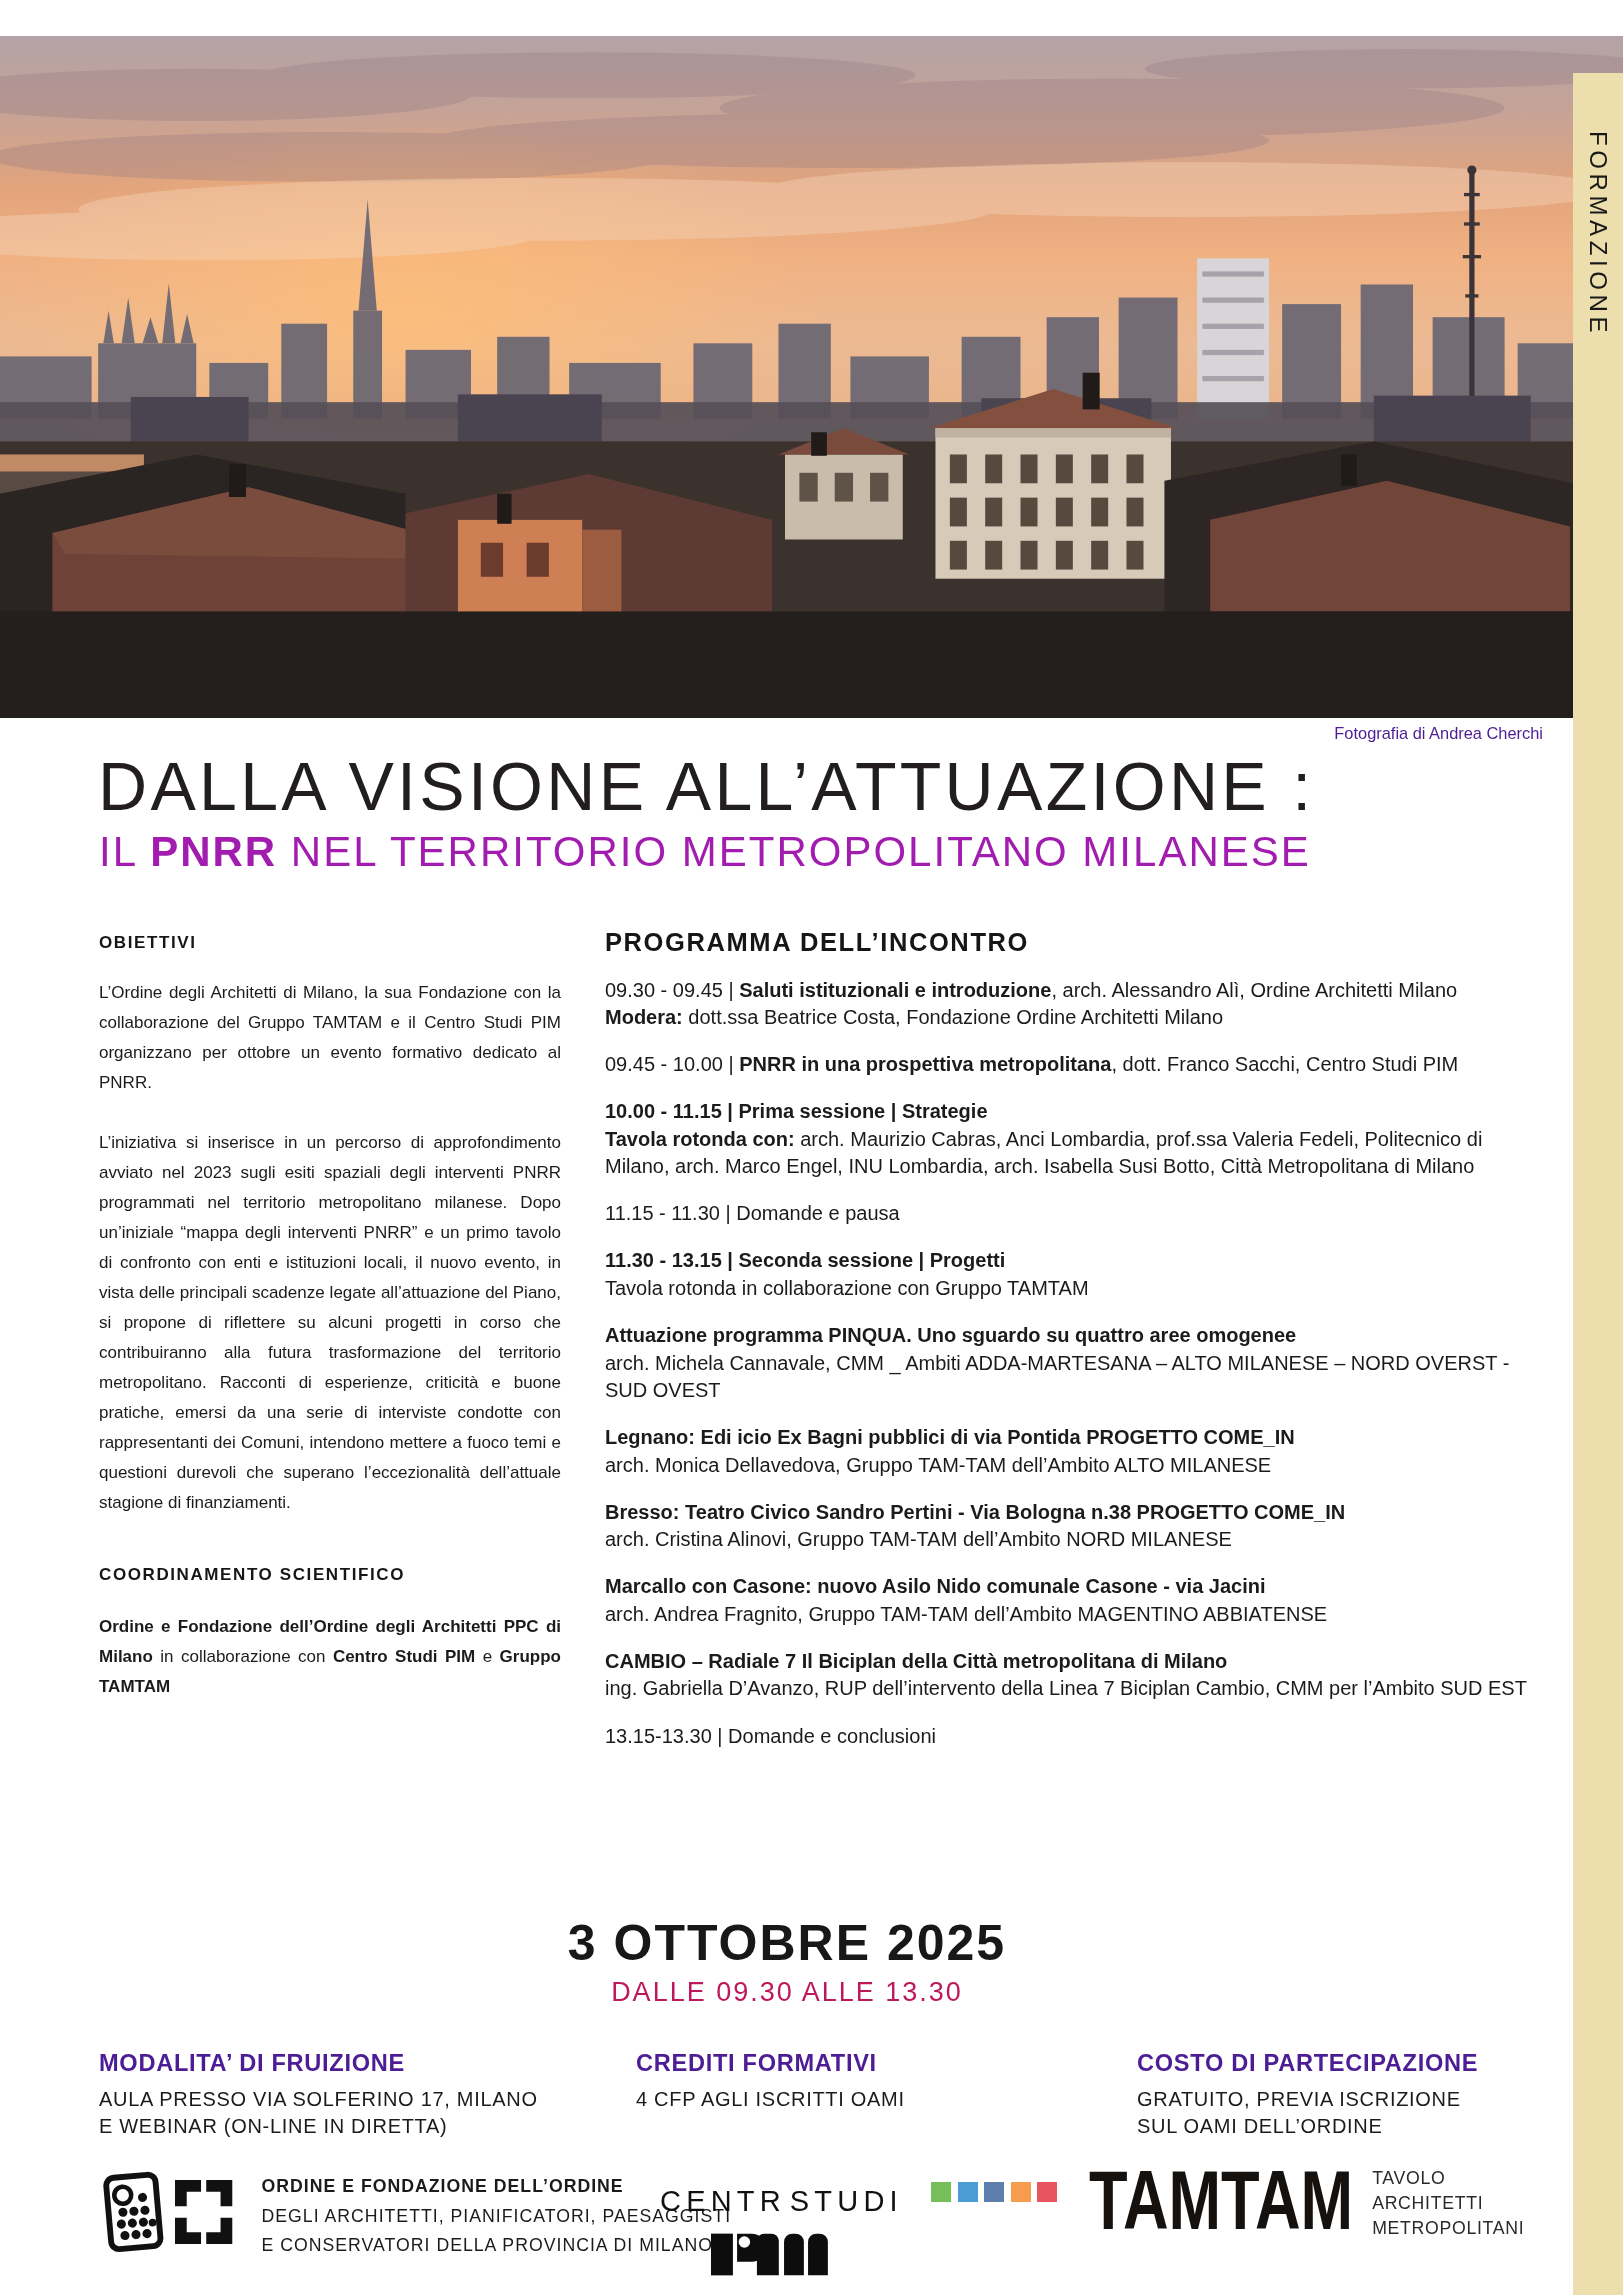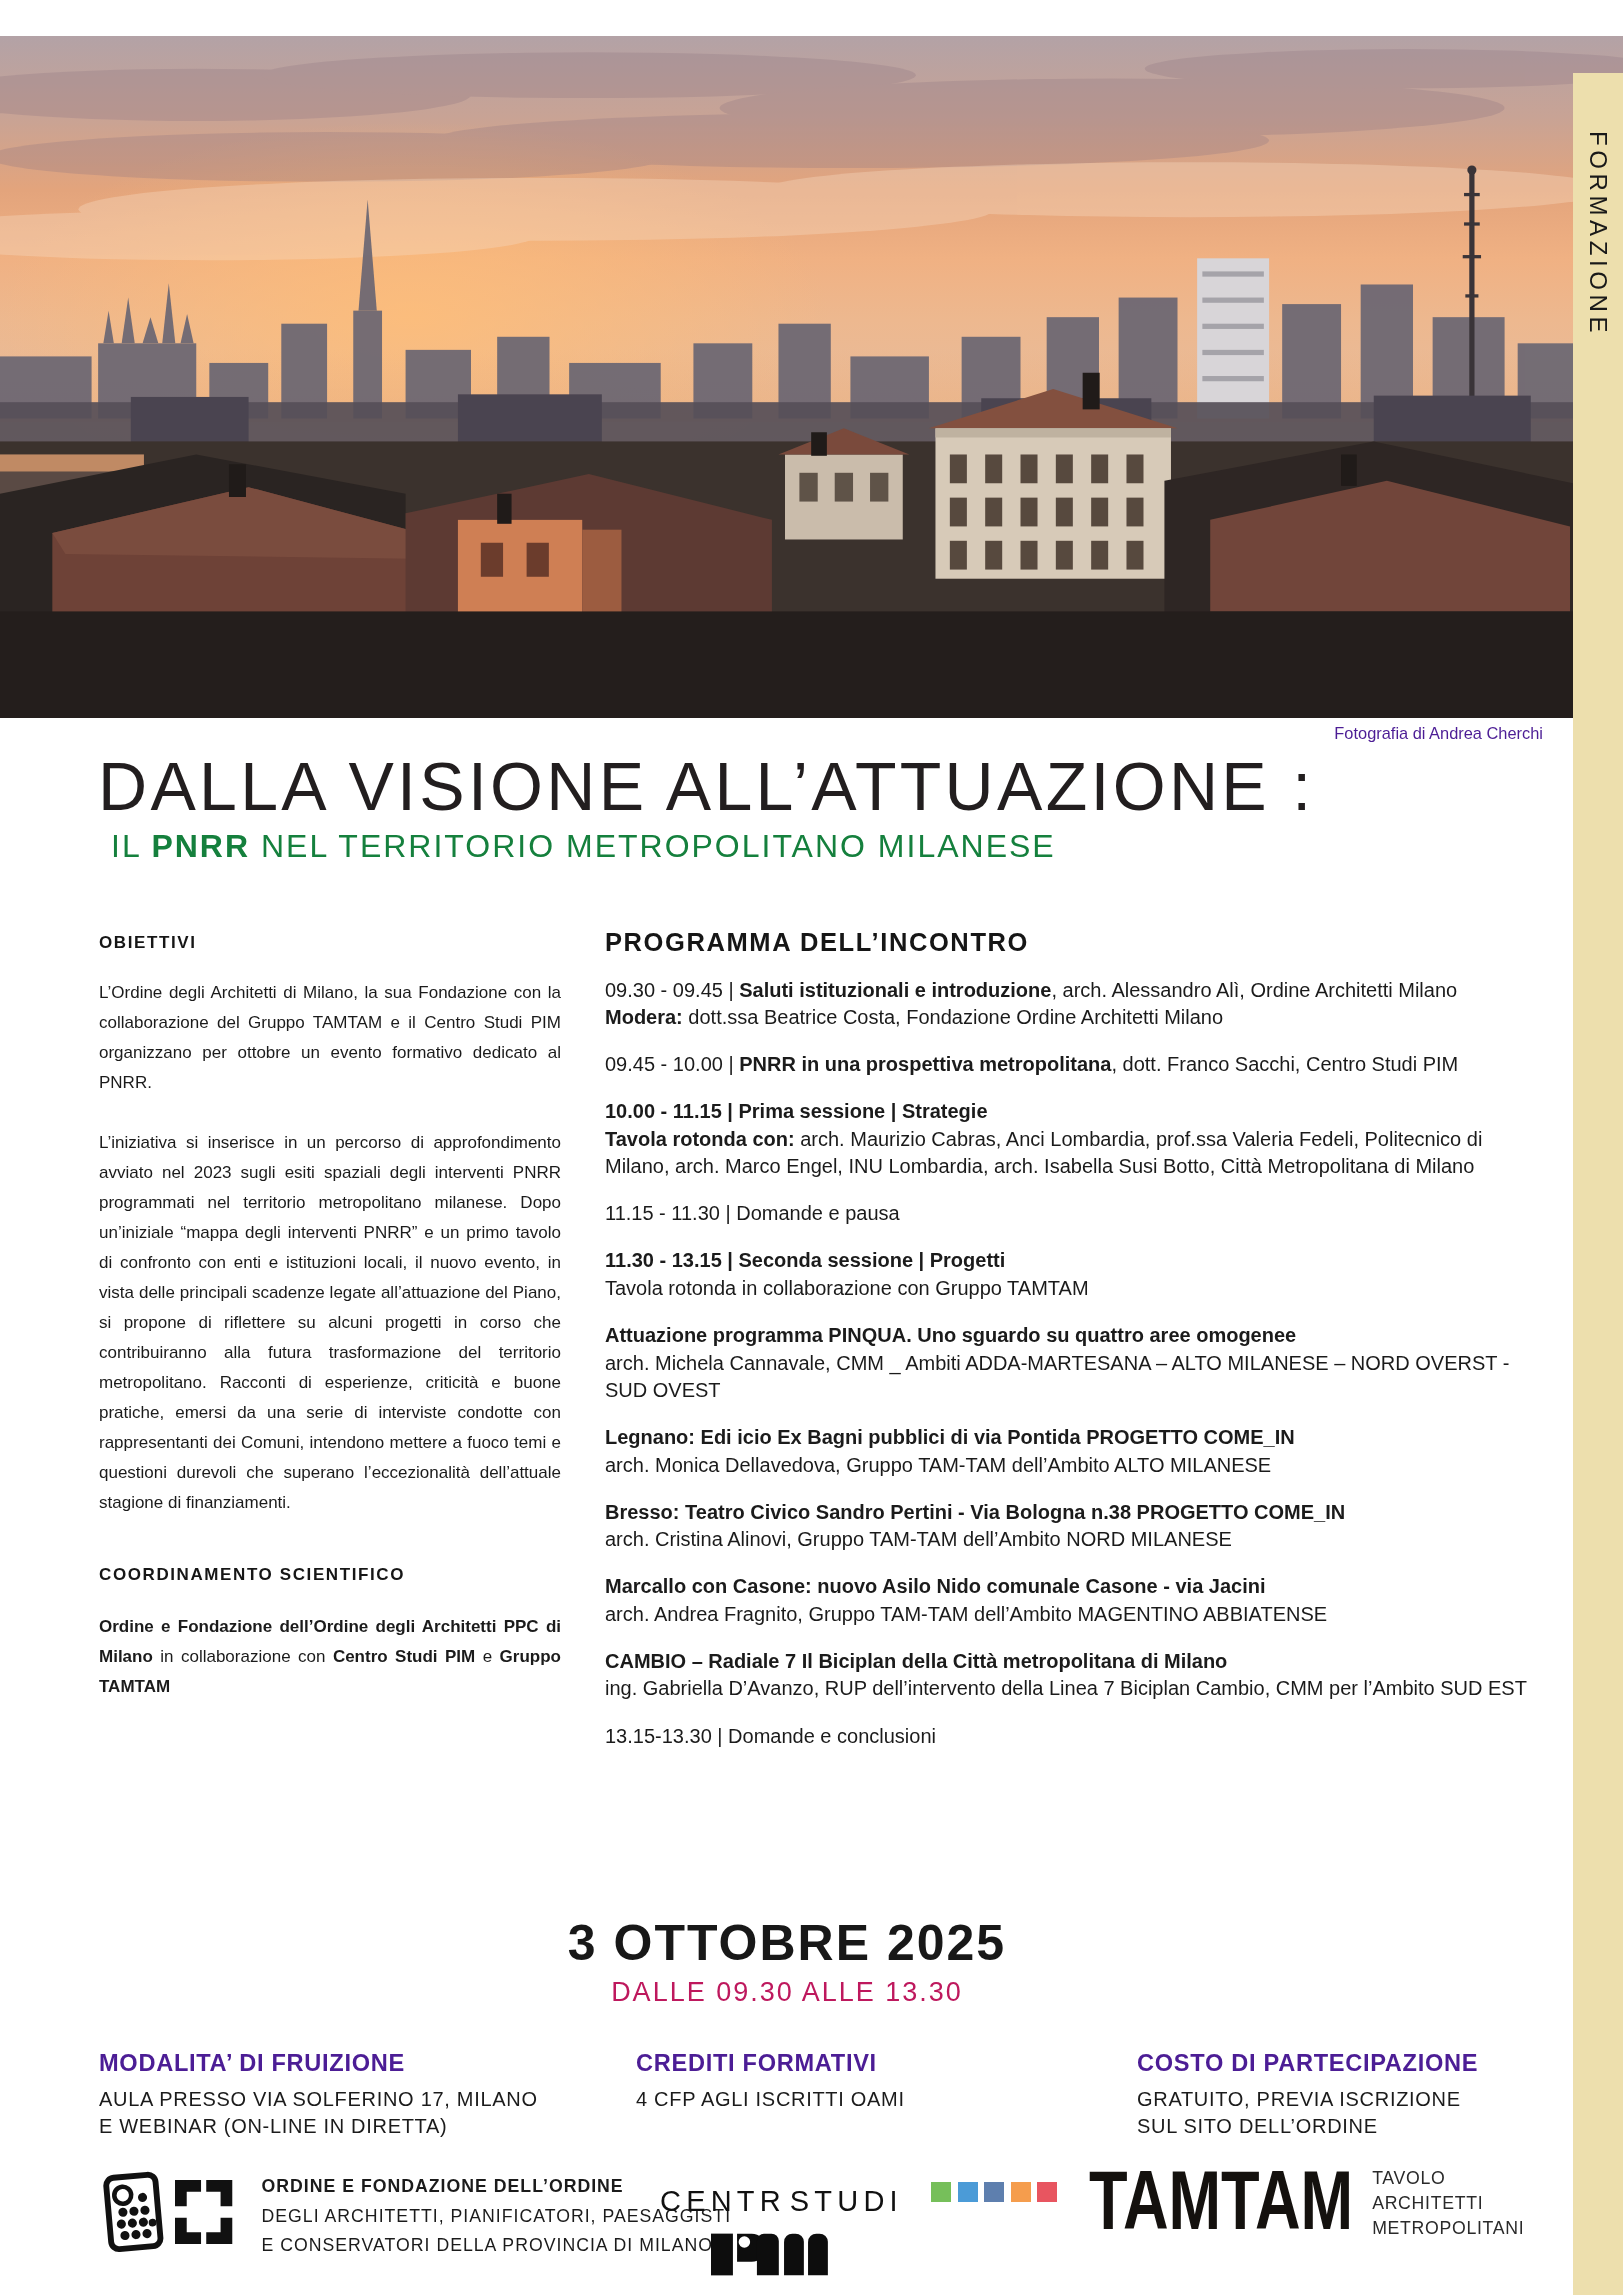--- a/index.html
+++ b/index.html
@@ -16,22 +16,22 @@
             display:flex;justify-content:center;}
   .side-tab-label{writing-mode:vertical-rl;font-size:24px;letter-spacing:4.6px;color:#191919;
                   padding-top:58px;}
 
   
   .credit{position:absolute;top:724px;right:80px;font-size:16.4px;color:#4c1d95;}
 
   
   .title{position:absolute;left:98px;top:747px;font-size:68px;letter-spacing:3.3px;
          white-space:nowrap;color:#221e1f;}
-  .subtitle{position:absolute;left:99px;top:828px;font-size:32px;letter-spacing:2px;
-            white-space:nowrap;color:#15803d;margin-left:12px;}
+  .subtitle{position:absolute;left:99px;top:828px;font-size:42px;letter-spacing:2px;
+            white-space:nowrap;color:#a21caf;}
 
   
   .sec-heading{font-size:25.5px;font-weight:700;letter-spacing:1.6px;color:#161616;margin:0;}
   .col-left{position:absolute;left:99px;top:928px;width:462px;}
   .col-left p{font-size:17px;line-height:30px;text-align:justify;margin:0;}
   .col-left .p1{margin-top:19.6px;}
   .col-left .p2{margin-top:30px;}
   .col-left .h2{margin-top:42px;}
   .col-left .p3{margin-top:22px;}
 
@@ -290,21 +290,21 @@
     <p class="il first">AULA PRESSO VIA SOLFERINO 17, MILANO</p>
     <p class="il">E WEBINAR (ON-LINE IN DIRETTA)</p>
   </div>
   <div class="info-col ic2">
     <p class="ih">CREDITI FORMATIVI</p>
     <p class="il first">4 CFP  AGLI ISCRITTI OAMI</p>
   </div>
   <div class="info-col ic3">
     <p class="ih">COSTO DI PARTECIPAZIONE</p>
     <p class="il first">GRATUITO, PREVIA ISCRIZIONE</p>
-    <p class="il">SUL SITO DELL’ORDINE</p>
+    <p class="il">SUL OAMI DELL’ORDINE</p>
   </div>
 
   <div class="logo-ordine">
     <svg class="marks" viewBox="0 0 200 126">
       <g transform="rotate(-5 45 63)" fill="none" stroke="#111" stroke-width="9">
         <rect x="8" y="8" width="76" height="110" rx="12"></rect>
         <circle cx="32" cy="36" r="13" stroke-width="7"></circle>
       </g>
       <g transform="rotate(-5 45 63)" fill="#111">
         <circle cx="62" cy="42" r="7"></circle>

